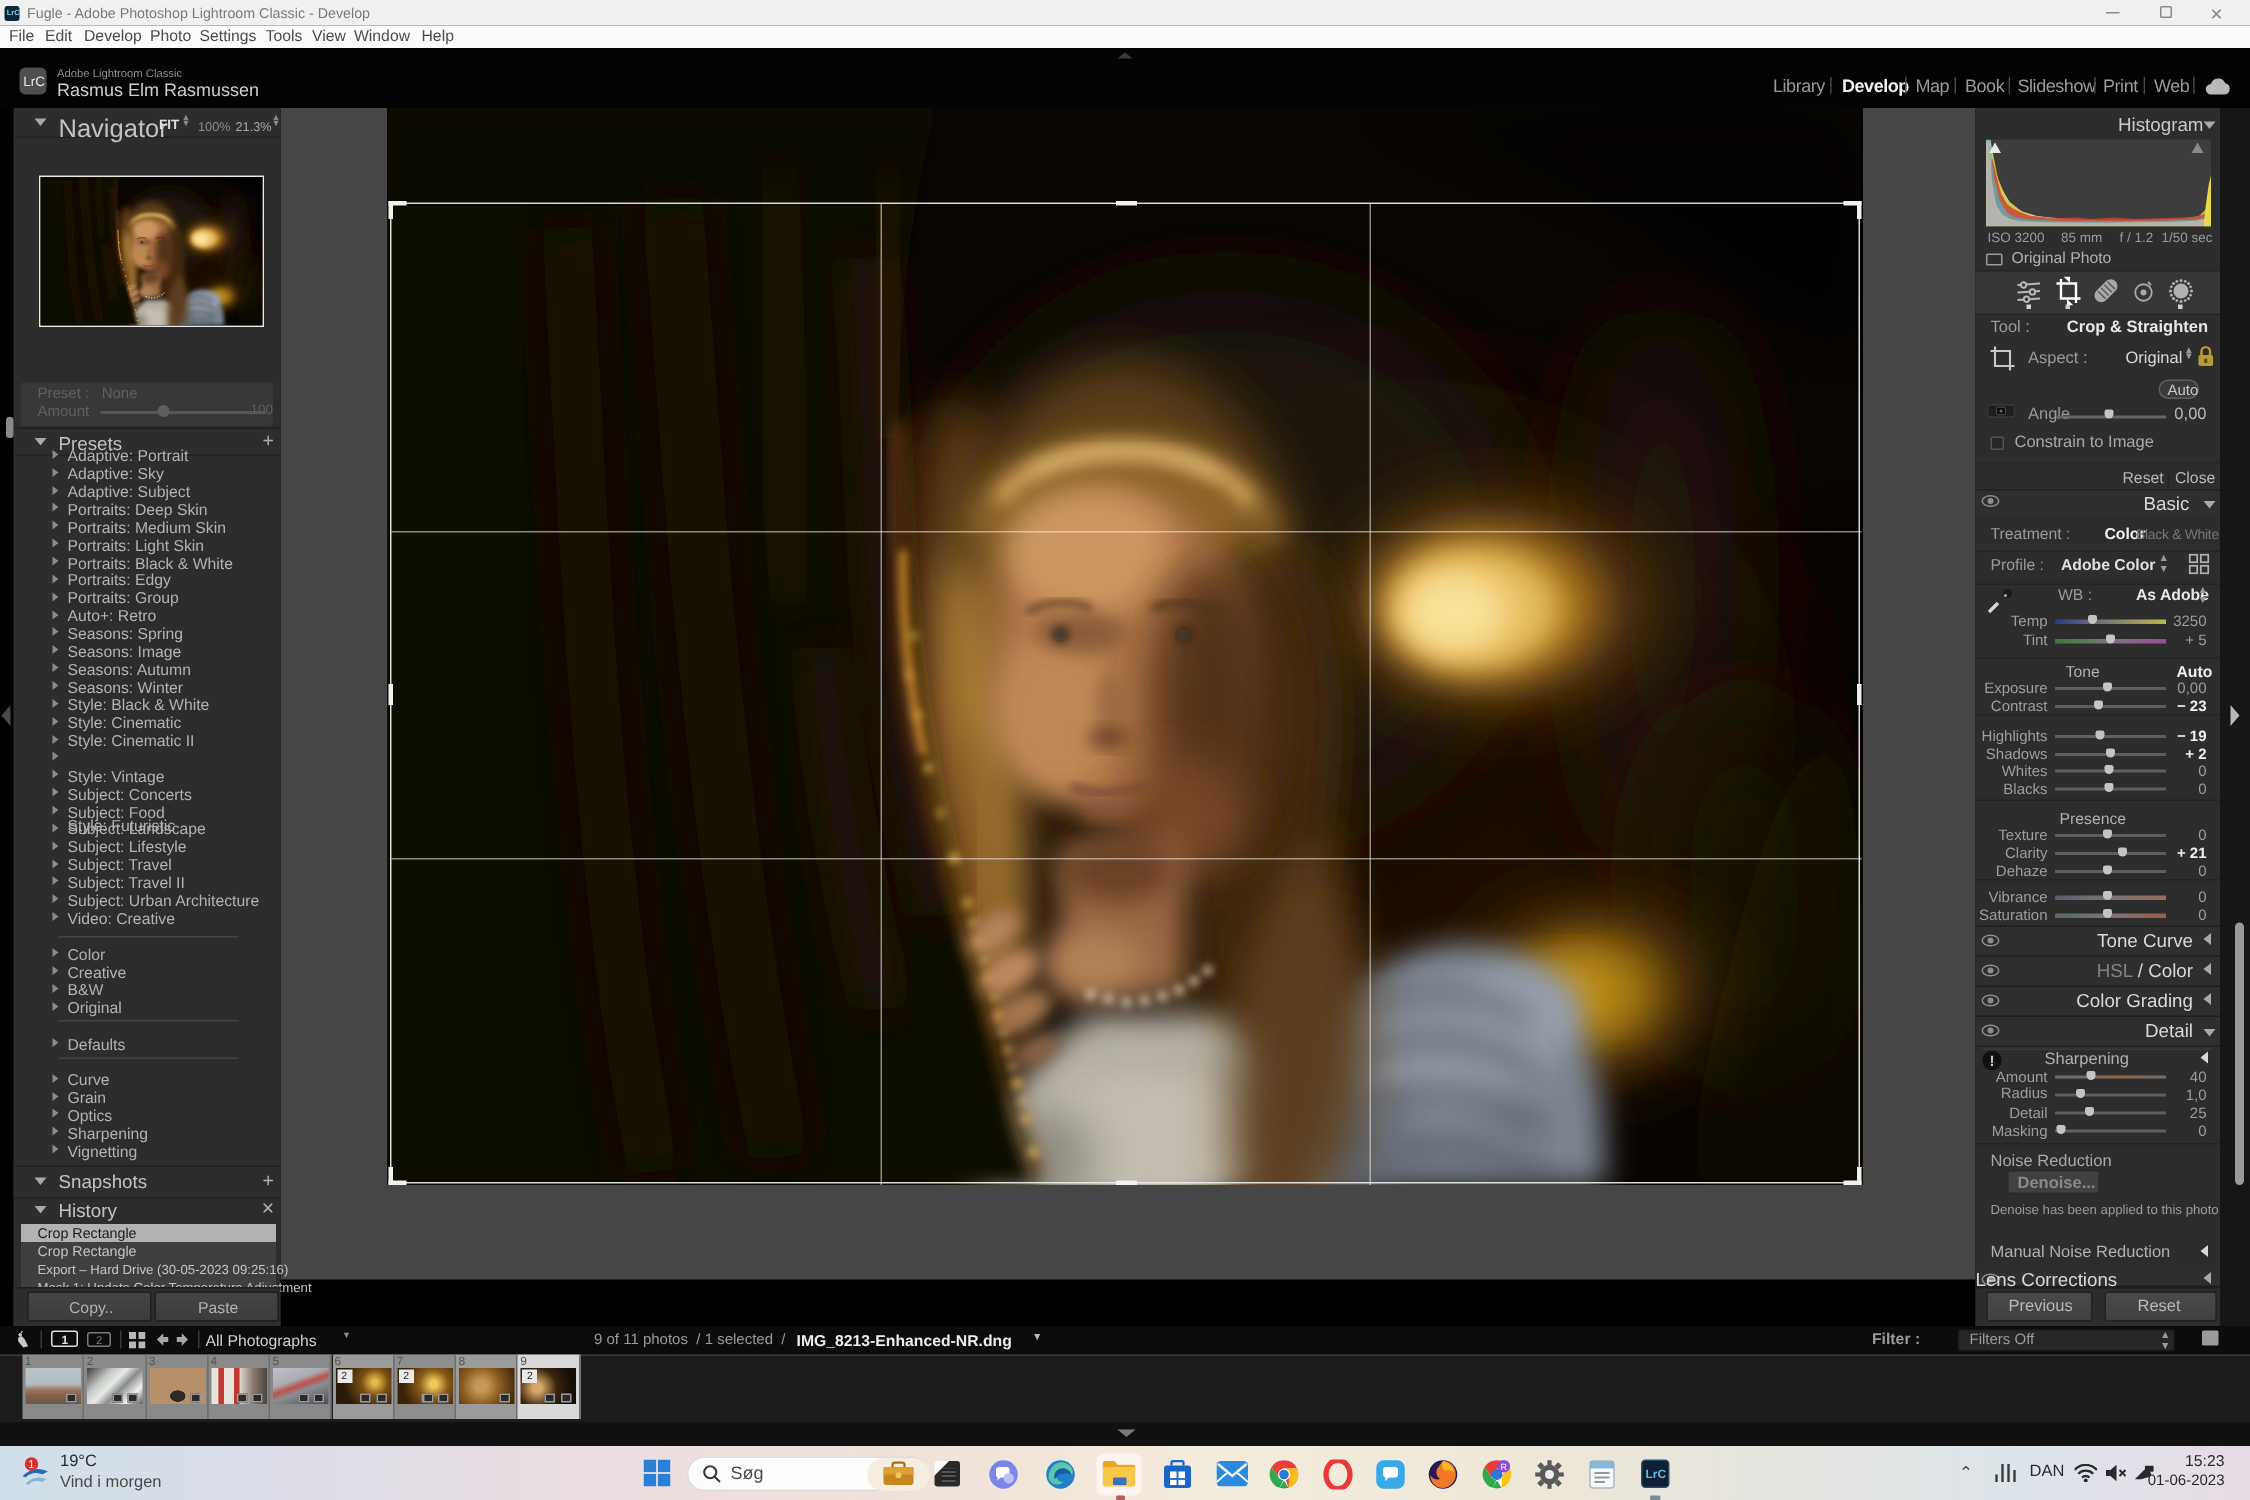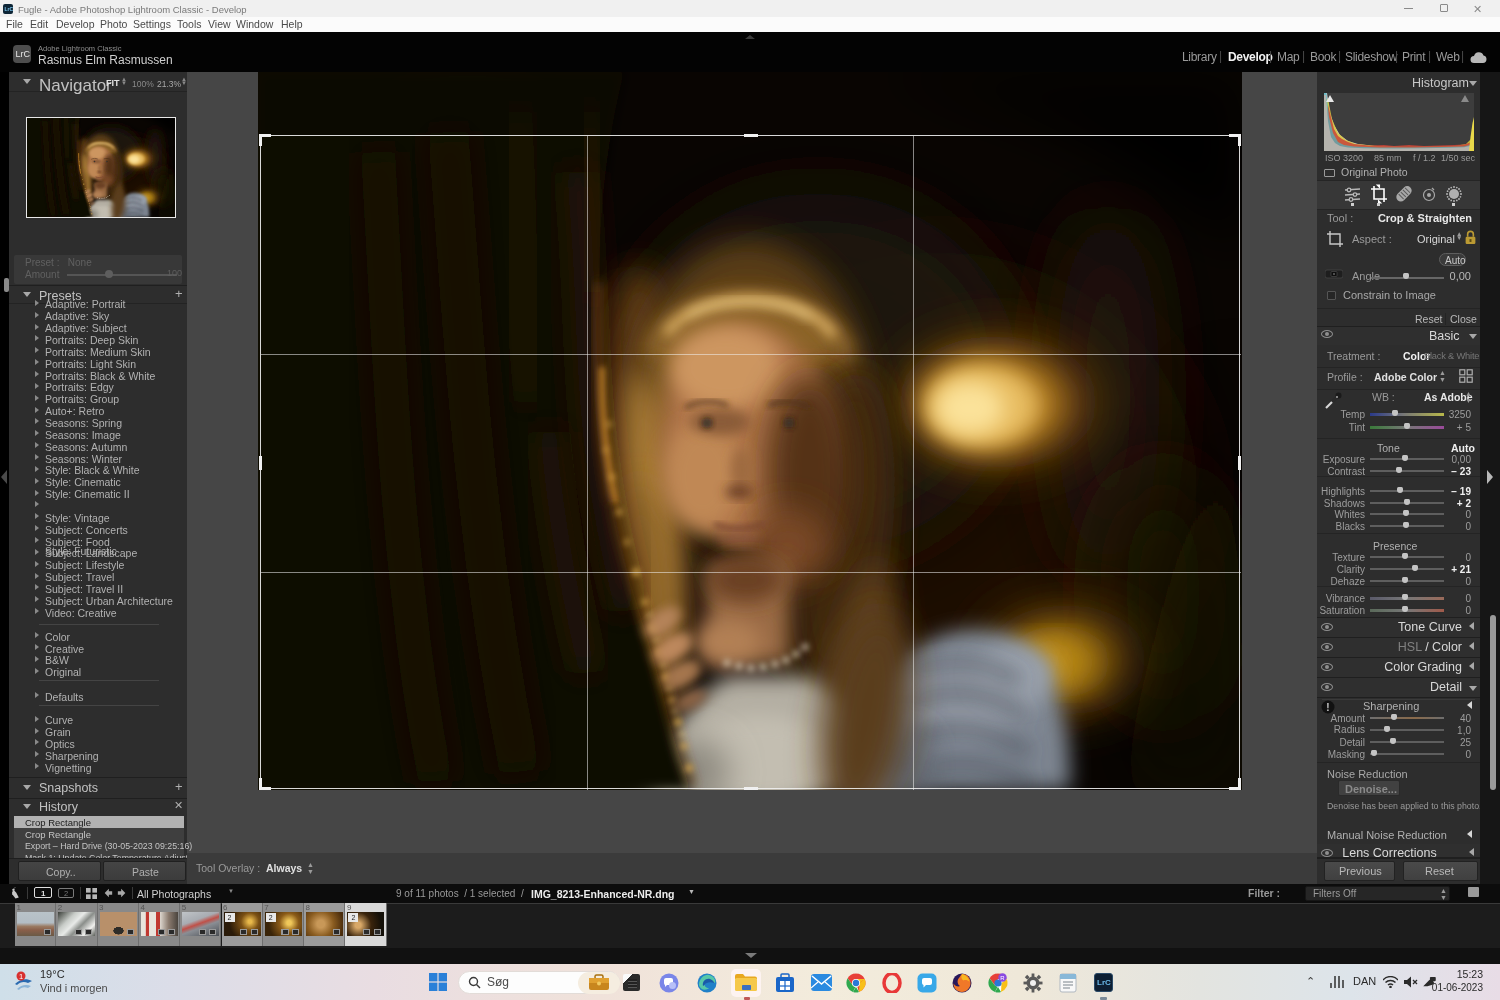--- a/index.html
+++ b/index.html
@@ -653,36 +653,31 @@
     <span class="abs slider-val" style="left:120px;top:677px;">0</span>
     <div class="abs" style="left:0px;top:690px;width:163px;height:1px;background:#242424;"></div>
     <span class="abs" style="left:10px;top:696px;font-size:11px;color:#a8a8a8;">Noise Reduction</span>
     <div class="abs" style="left:21px;top:708px;width:62px;height:16px;background:#414141;border:1px solid #2a2a2a;border-radius:2px;"></div>
     <span class="abs" style="left:28px;top:711px;font-size:11px;color:#8a8a8a;font-weight:bold;">Denoise...</span>
     <span class="abs" style="left:10px;top:729px;font-size:8.8px;color:#9a9a9a;white-space:nowrap;">Denoise has been applied to this photo.</span>
     <span class="abs" style="left:10px;top:757px;font-size:11px;color:#b0b0b0;">Manual Noise Reduction</span>
     <span class="abs" style="left:150px;top:758px;width:0;height:0;border-right:5px solid #d8d8d8;border-top:4px solid transparent;border-bottom:4px solid transparent;"></span>
     <div class="abs" style="left:0;top:772px;width:163px;height:14px;background:#2f2f2f;border-bottom:1px solid #1f1f1f;"></div>
     <span class="abs eye" style="left:4px;top:776px;"></span>
-    <span class="abs" style="left:0;top:774px;width:145px;text-align:center;font-size:12.5px;color:#d8d8d8;">Lens Corrections</span>
+    <span class="abs" style="left:0;top:774px;width:145px;text-align:left;font-size:12.5px;color:#d8d8d8;">Lens Corrections</span>
     <span class="abs" style="left:152px;top:776px;width:0;height:0;border-right:5px solid #a8a8a8;border-top:4px solid transparent;border-bottom:4px solid transparent;"></span>
     <div class="abs" style="left:0;top:786px;width:163px;height:26px;background:#2d2d2d;border-top:1px solid #1f1f1f;"></div>
     <div class="abs" style="left:7px;top:789px;width:71px;height:20px;background:linear-gradient(#4a4a4a,#404040);border:1px solid #222;border-radius:2px;"></div>
     <span class="abs" style="left:22px;top:793px;font-size:11px;color:#b8b8b8;">Previous</span>
     <div class="abs" style="left:86px;top:789px;width:75px;height:20px;background:linear-gradient(#4a4a4a,#404040);border:1px solid #222;border-radius:2px;"></div>
     <span class="abs" style="left:108px;top:793px;font-size:11px;color:#b8b8b8;">Reset</span>
   </div>
   <div class="abs" id="rightedge">
     <div class="abs" style="left:10px;top:543px;width:6px;height:175px;background:#9a9a9a;border-radius:3px;"></div>
     <div class="abs" style="left:7px;top:398px;width:0;height:0;border-left:6px solid #b8b8b8;border-top:7px solid transparent;border-bottom:7px solid transparent;"></div>
-  </div>
-  <div class="abs" id="tooloverlaybar">
-    <span class="abs" style="left:9px;top:9px;font-size:10.5px;color:#9a9a9a;">Tool Overlay :</span>
-    <span class="abs" style="left:79px;top:9px;font-size:10.5px;color:#e0e0e0;font-weight:bold;">Always</span>
-    <span class="abs" style="left:120px;top:8px;font-size:7px;color:#9a9a9a;">▲<br>▼</span>
   </div>
   <div class="abs" id="filmtoolbar">
     <svg class="abs" style="left:9px;top:3px;" width="13" height="13" viewBox="0 0 16 16">
       <path d="M4,9 C3,6 5,4 7,5 L9,7 L12,13 L8,14 Z" fill="#c8c8c8"></path>
       <circle cx="5.5" cy="3.5" r="1.5" fill="#c8c8c8"></circle>
       <path d="M6,2 L7.5,0.5" stroke="#c8c8c8" stroke-width="1"></path>
     </svg>
     <div class="abs" style="left:27px;top:3px;width:1px;height:12px;background:#3a3a3a;"></div>
     <div class="abs" style="left:34px;top:3px;width:18px;height:11px;border:1.5px solid #e0e0e0;border-radius:2px;"></div>
     <span class="abs" style="left:41px;top:4.5px;font-size:8px;color:#e0e0e0;font-weight:bold;">1</span>

